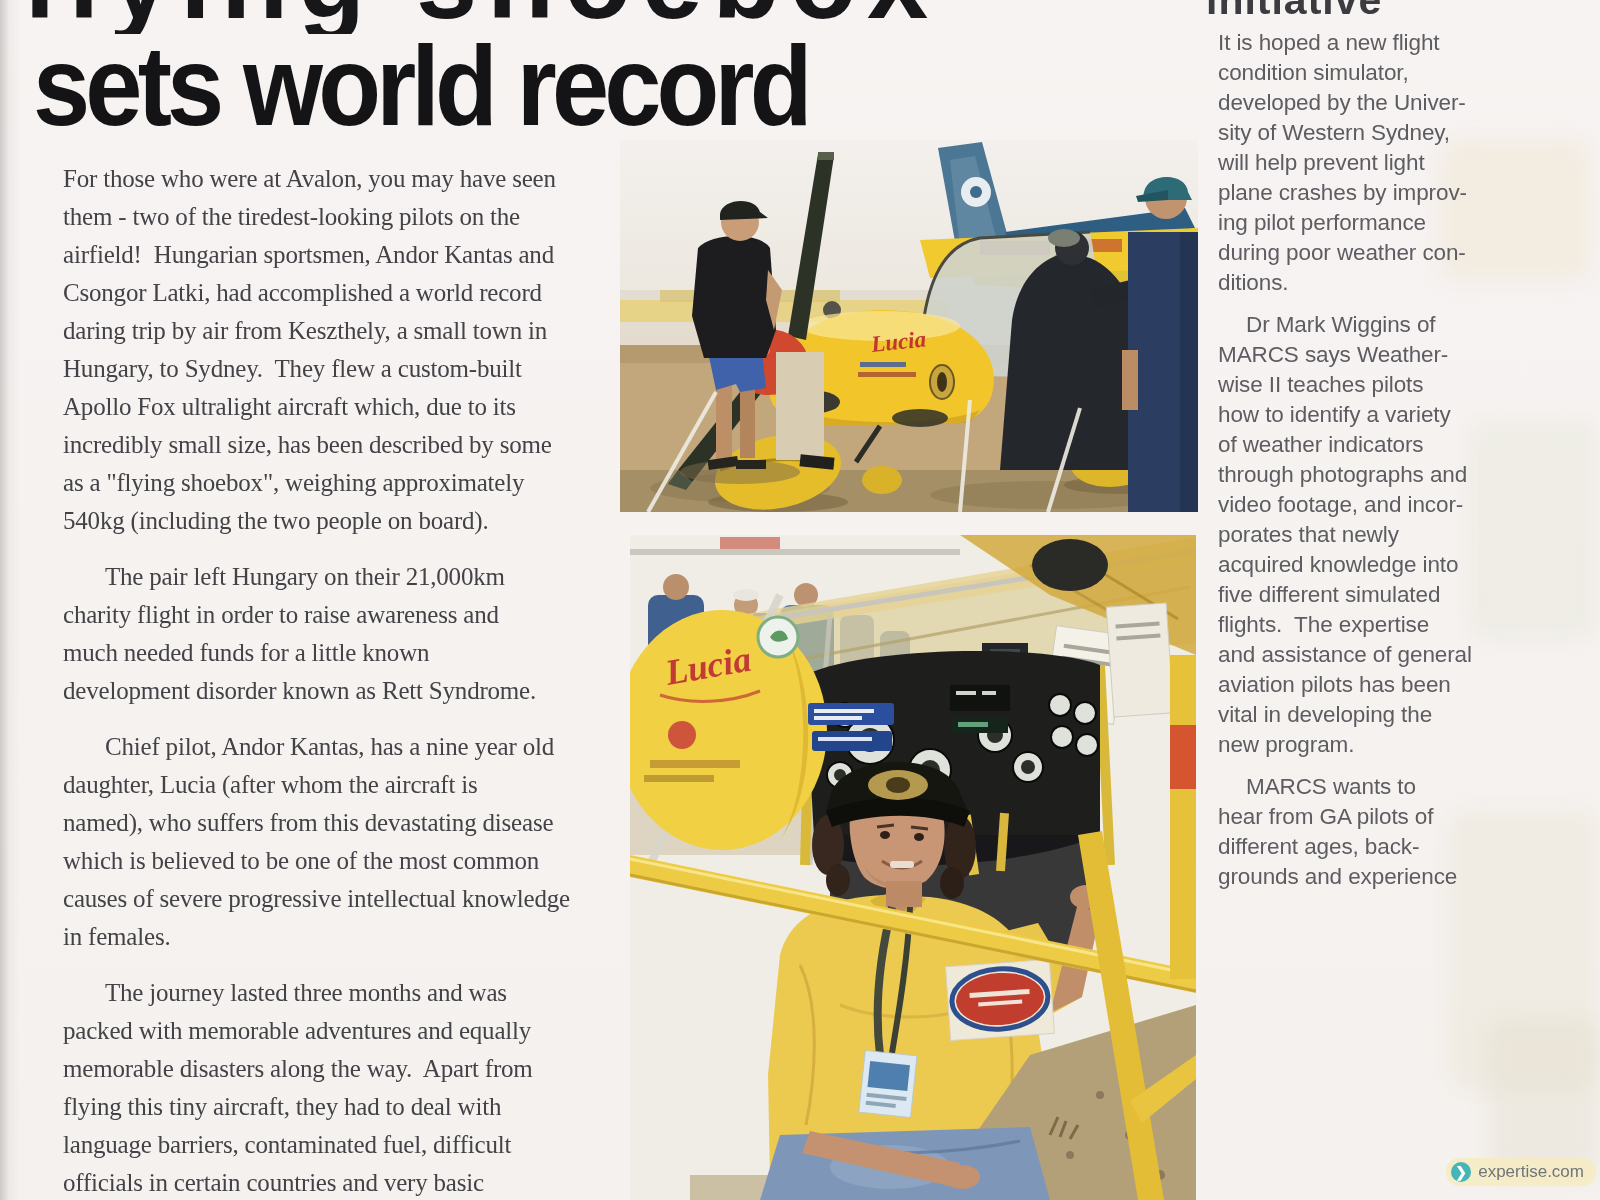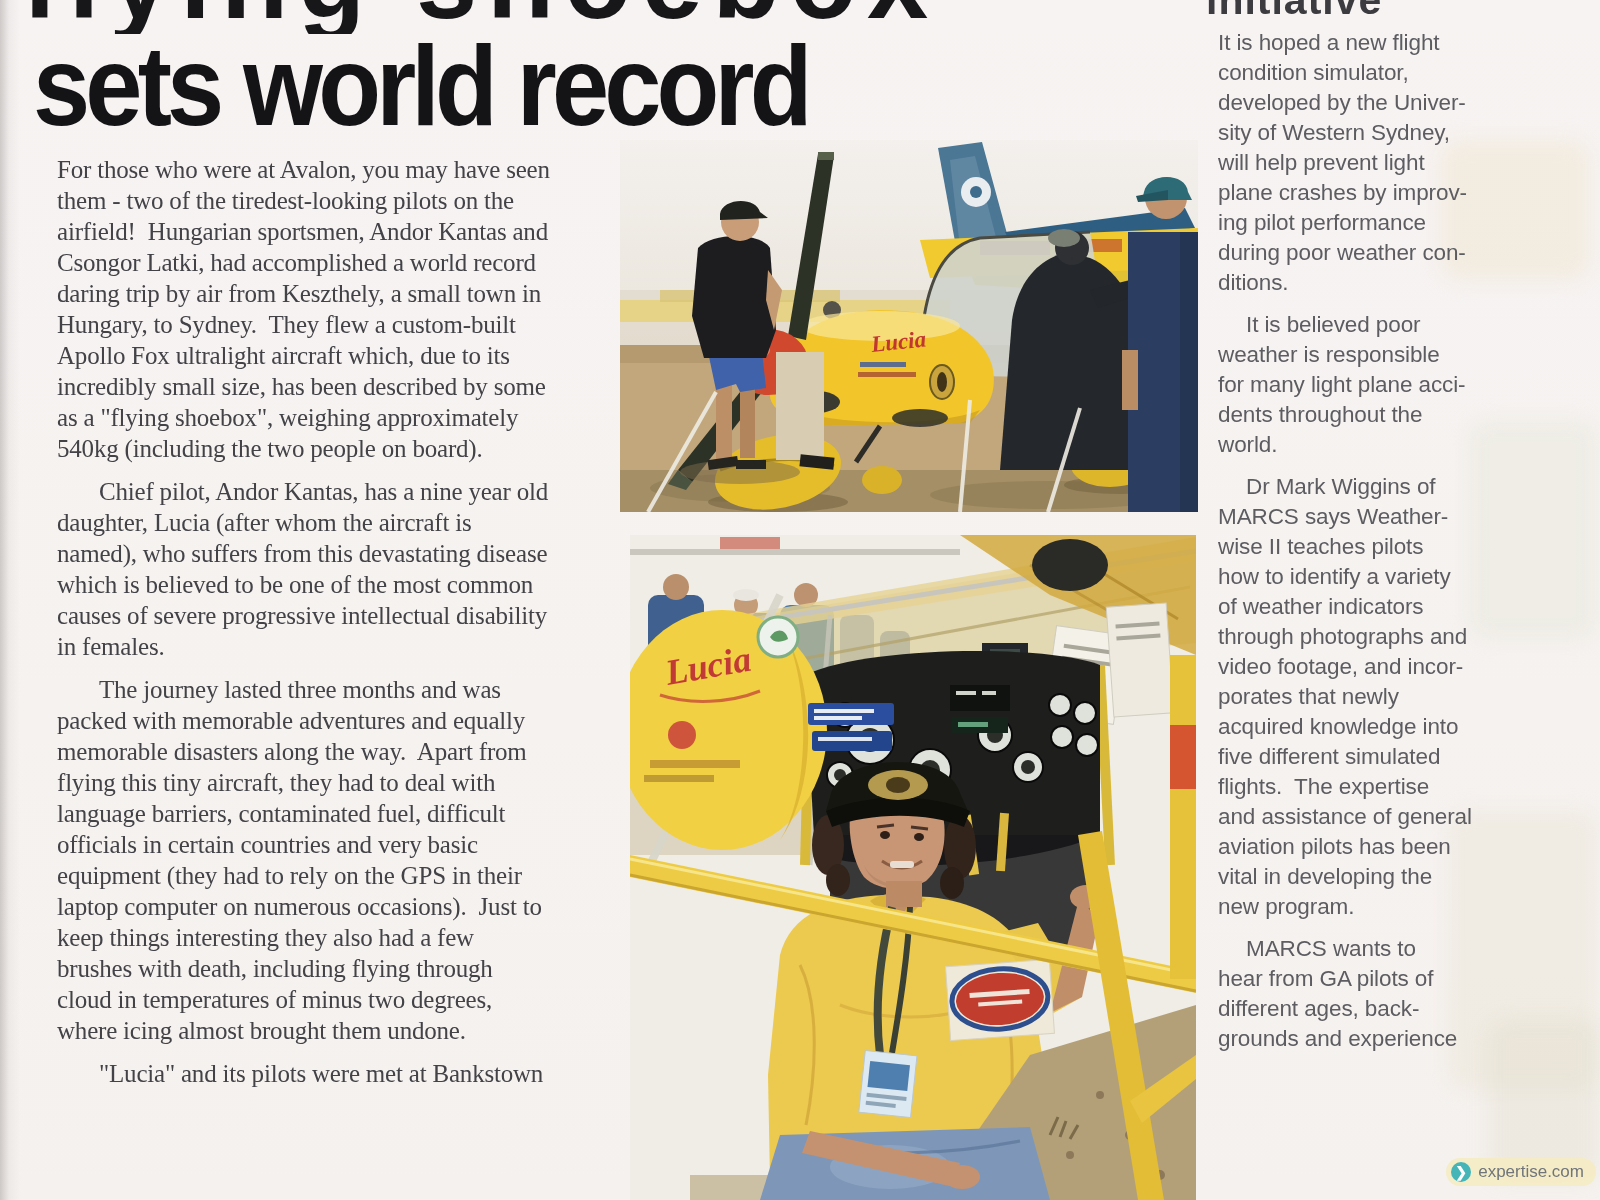--- a/index.html
+++ b/index.html
@@ -29,22 +29,22 @@
   }
   .headline{
     position:absolute; left:33px; top:22px; margin:0;
     font-size:106px; font-weight:bold; letter-spacing:-5px; color:#141417;
     transform:scaleX(.97) scaleY(1.06); transform-origin:left top; white-space:pre;
   }
 
   
   .left-col{position:absolute; left:45px; top:142px; width:585px; color:#424247;}
   .left-col p{
-    margin:12px; font-family:"Liberation Serif", serif;
-    font-size:25px; line-height:31px; letter-spacing:-0.2px; white-space:pre;
+    margin:18px; font-family:"Liberation Serif", serif;
+    font-size:25px; line-height:38px; letter-spacing:-0.2px; white-space:pre;
   }
   .left-col p.indent{text-indent:42px;}
 
   
   .right-col{position:absolute; left:1206px; top:0; width:300px; color:#5c5c61;}
   .sidebar-heading-clip{height:16px; overflow:hidden; margin-bottom:8px;}
   .sidebar-heading-clip span{
     display:inline-block; margin-top:-31px; font-size:41px; font-weight:bold;
     letter-spacing:1px; color:#3c3c40; white-space:pre;
   }
@@ -90,25 +90,29 @@
     <p>For those who were at Avalon, you may have seen
 them - two of the tiredest-looking pilots on the
 airfield!  Hungarian sportsmen, Andor Kantas and
 Csongor Latki, had accomplished a world record
 daring trip by air from Keszthely, a small town in
 Hungary, to Sydney.  They flew a custom-built
 Apollo Fox ultralight aircraft which, due to its
 incredibly small size, has been described by some
 as a "flying shoebox", weighing approximately
 540kg (including the two people on board).</p>
+    <p class="indent">The pair left Hungary on their 21,000km
+charity flight in order to raise awareness and
+much needed funds for a little known
+development disorder known as Rett Syndrome.</p>
     <p class="indent">Chief pilot, Andor Kantas, has a nine year old
 daughter, Lucia (after whom the aircraft is
 named), who suffers from this devastating disease
 which is believed to be one of the most common
-causes of severe progressive intellectual disability
+causes of severe progressive intellectual knowledge
 in females.</p>
     <p class="indent">The journey lasted three months and was
 packed with memorable adventures and equally
 memorable disasters along the way.  Apart from
 flying this tiny aircraft, they had to deal with
 language barriers, contaminated fuel, difficult
 officials in certain countries and very basic
 equipment (they had to rely on the GPS in their
 laptop computer on numerous occasions).  Just to
 keep things interesting they also had a few
@@ -397,25 +401,20 @@
     </div>
     <p>It is hoped a new flight
 condition simulator,
 developed by the Univer-
 sity of Western Sydney,
 will help prevent light
 plane crashes by improv-
 ing pilot performance
 during poor weather con-
 ditions.</p>
-    <p class="indent">It is believed poor
-weather is responsible
-for many light plane acci-
-dents throughout the
-world.</p>
     <p class="indent">Dr Mark Wiggins of
 MARCS says Weather-
 wise II teaches pilots
 how to identify a variety
 of weather indicators
 through photographs and
 video footage, and incor-
 porates that newly
 acquired knowledge into
 five different simulated

